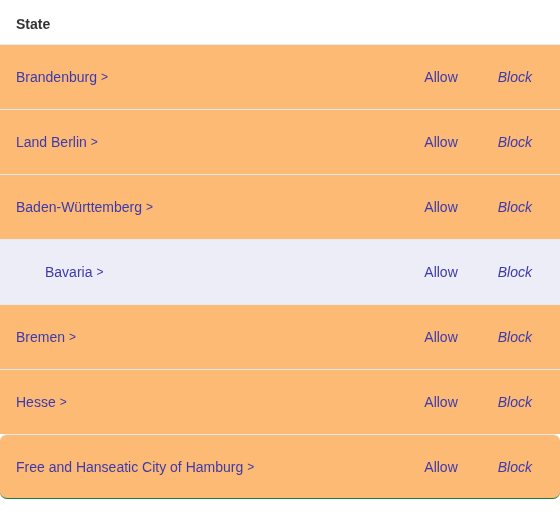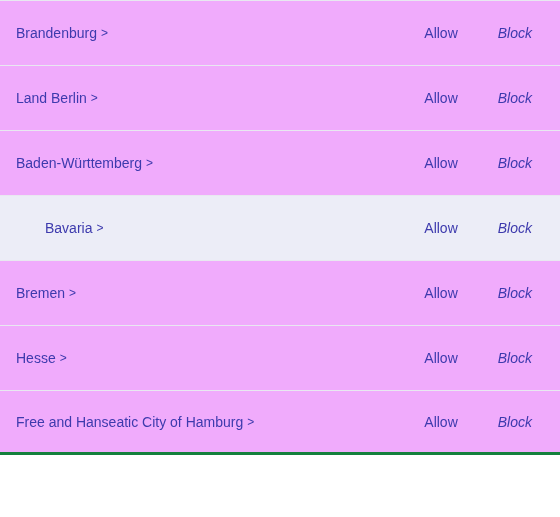--- a/index.html
+++ b/index.html
@@ -31,25 +31,26 @@
     .state-list {
       width: 100%;
     }
 
     .state-row {
       display: flex;
       align-items: center;
       padding: 0 16px;
       height: 65px;
       border-top: 1px solid #e8e8f0;
-      background: #f0abfc;
+      background: #fdba74;
     }
 
     .state-row:last-child {
-      border-bottom: 3px solid #15803d;
+      border-bottom: 1px solid #15803d;
+      border-radius: 7px;
     }
 
     .state-row.highlighted {
       background: #ecedf7;
       padding-left: 45px;
     }
 
     .state-name {
       flex: 1;
       font-size: 14px;
@@ -86,20 +87,23 @@
 
     .block-btn {
       color: #3d3aad;
       font-style: italic;
     }
   </style>
 </head>
 <body>
 
 <div class="page-container">
+  <div class="section-header">
+    <span>State</span>
+  </div>
 
   <div class="state-list" id="state-list">
   <div class="state-row">
         <div class="state-name">Brandenburg<span class="chevron"> &gt;</span></div>
         <div class="action-buttons">
           <button class="action-btn allow-btn">Allow</button>
           <button class="action-btn block-btn">Block</button>
         </div>
       </div>
       <div class="state-row">

